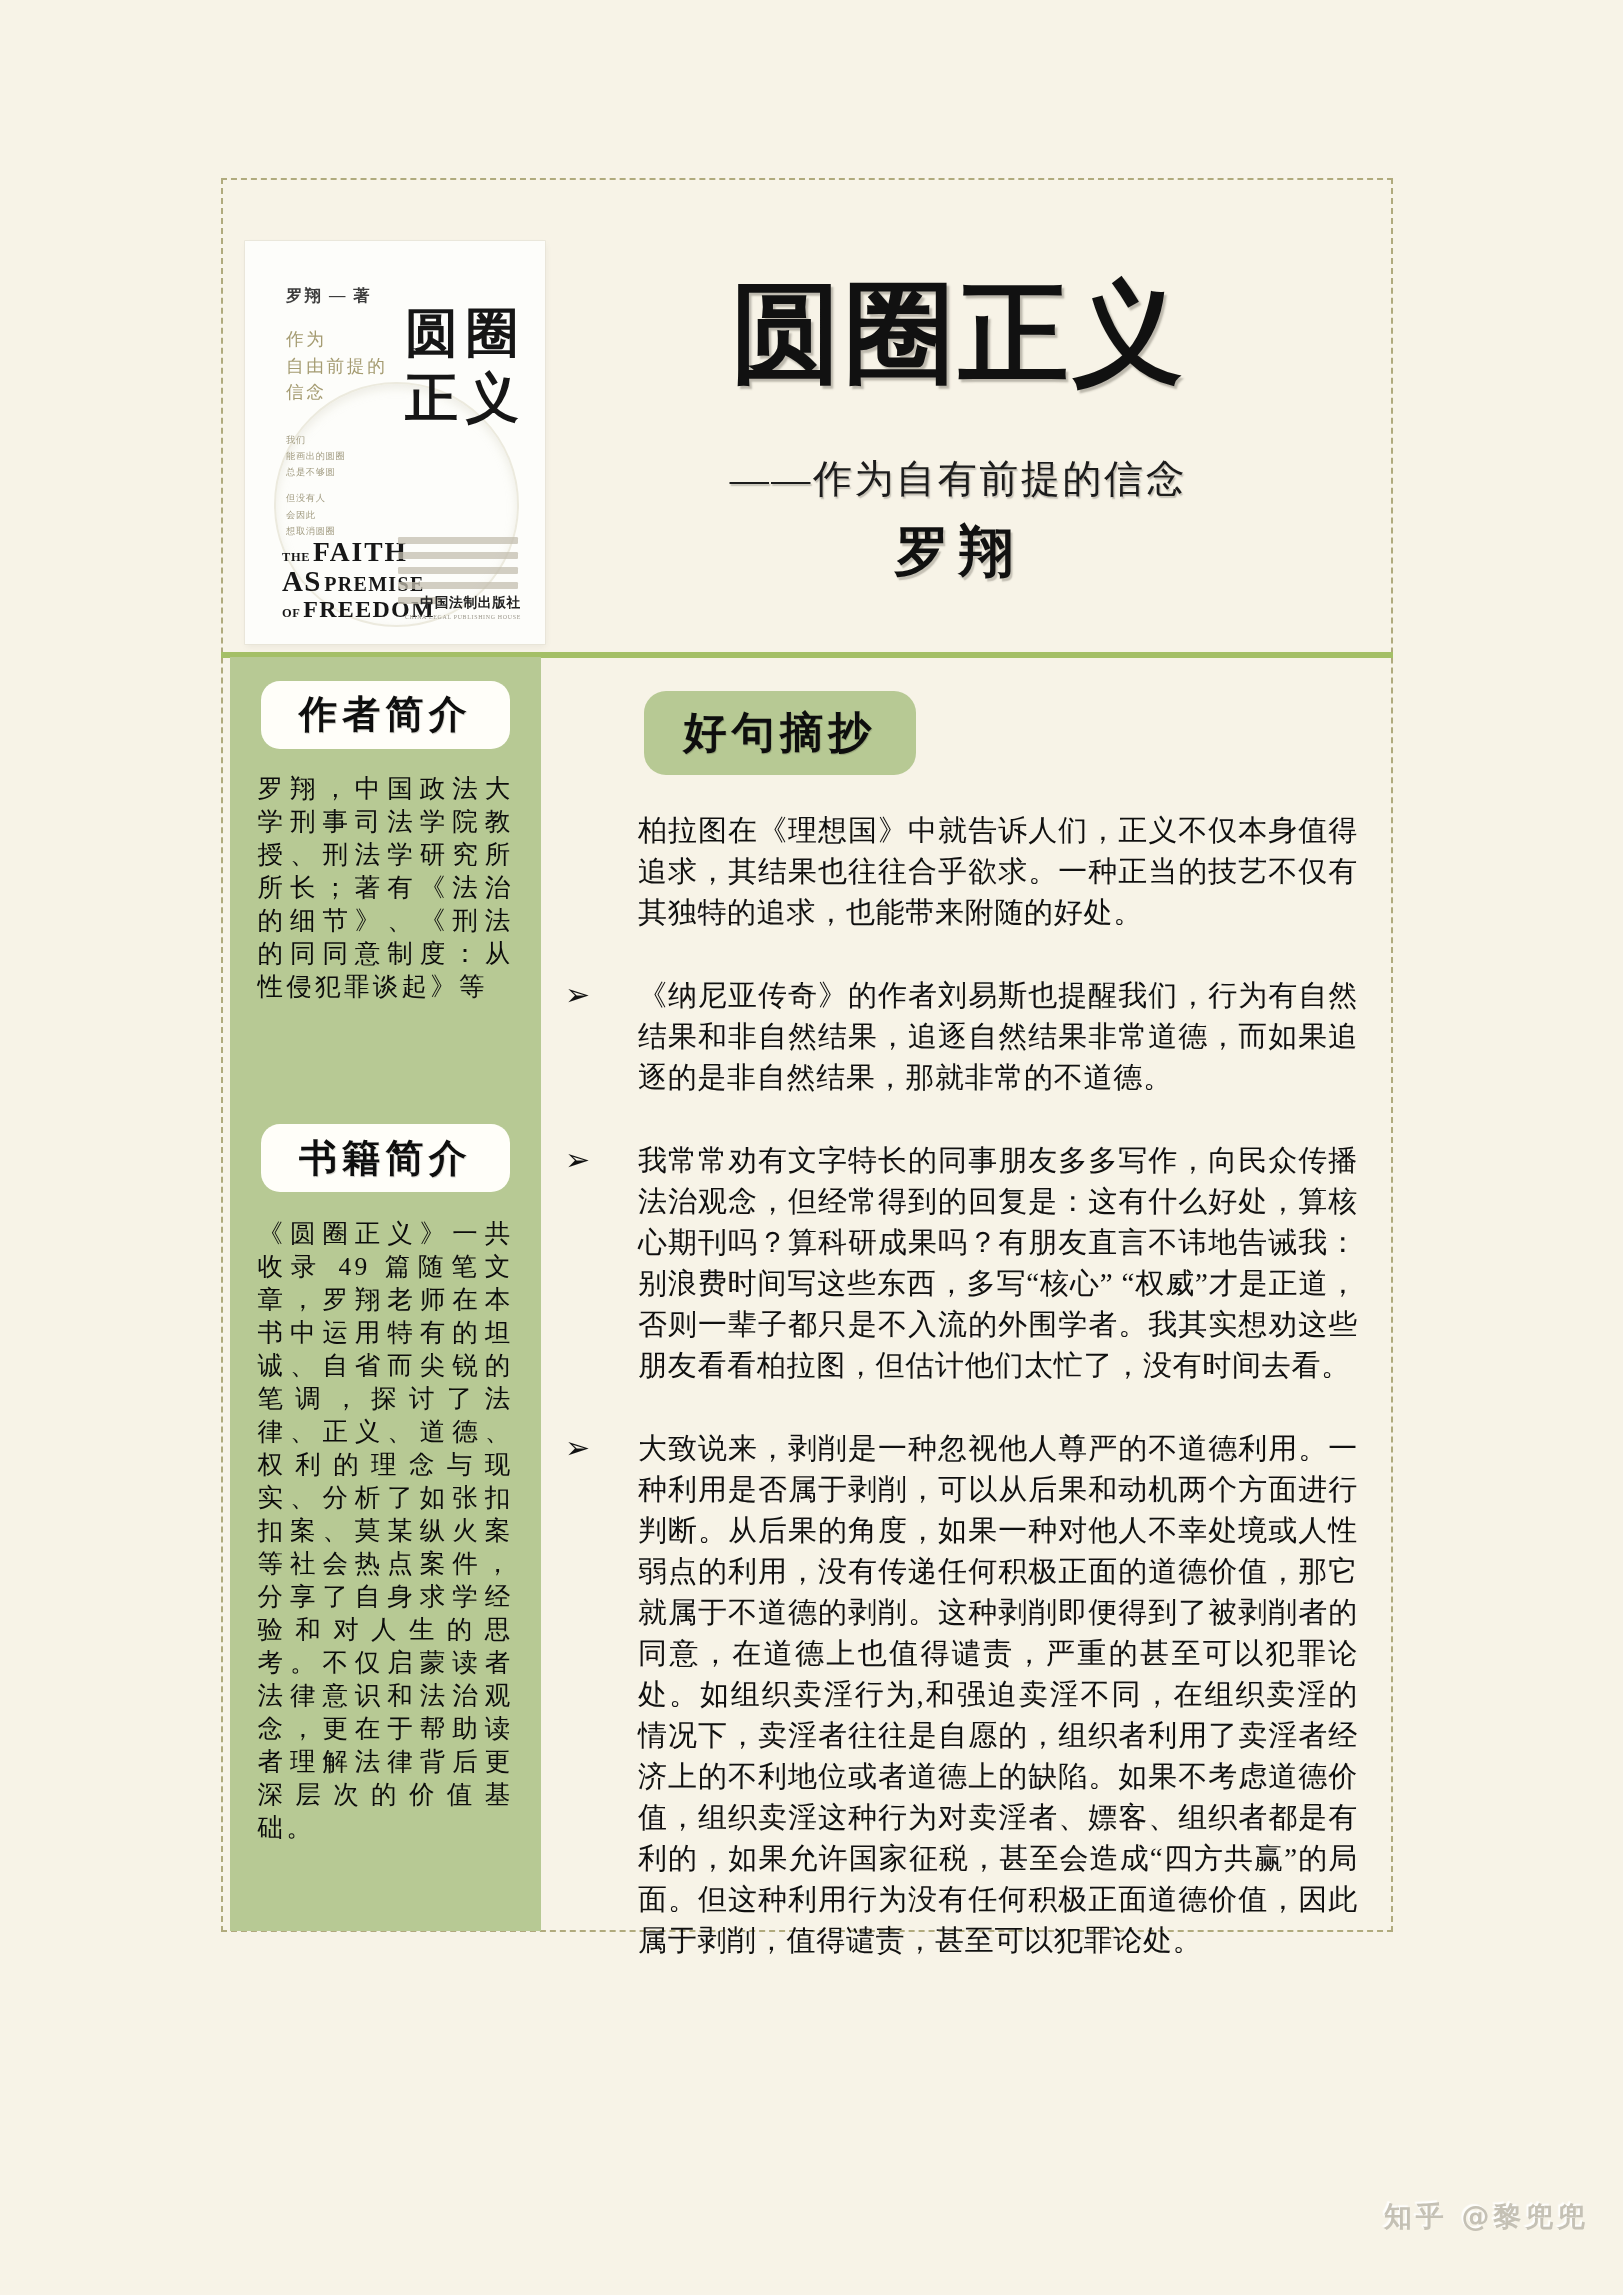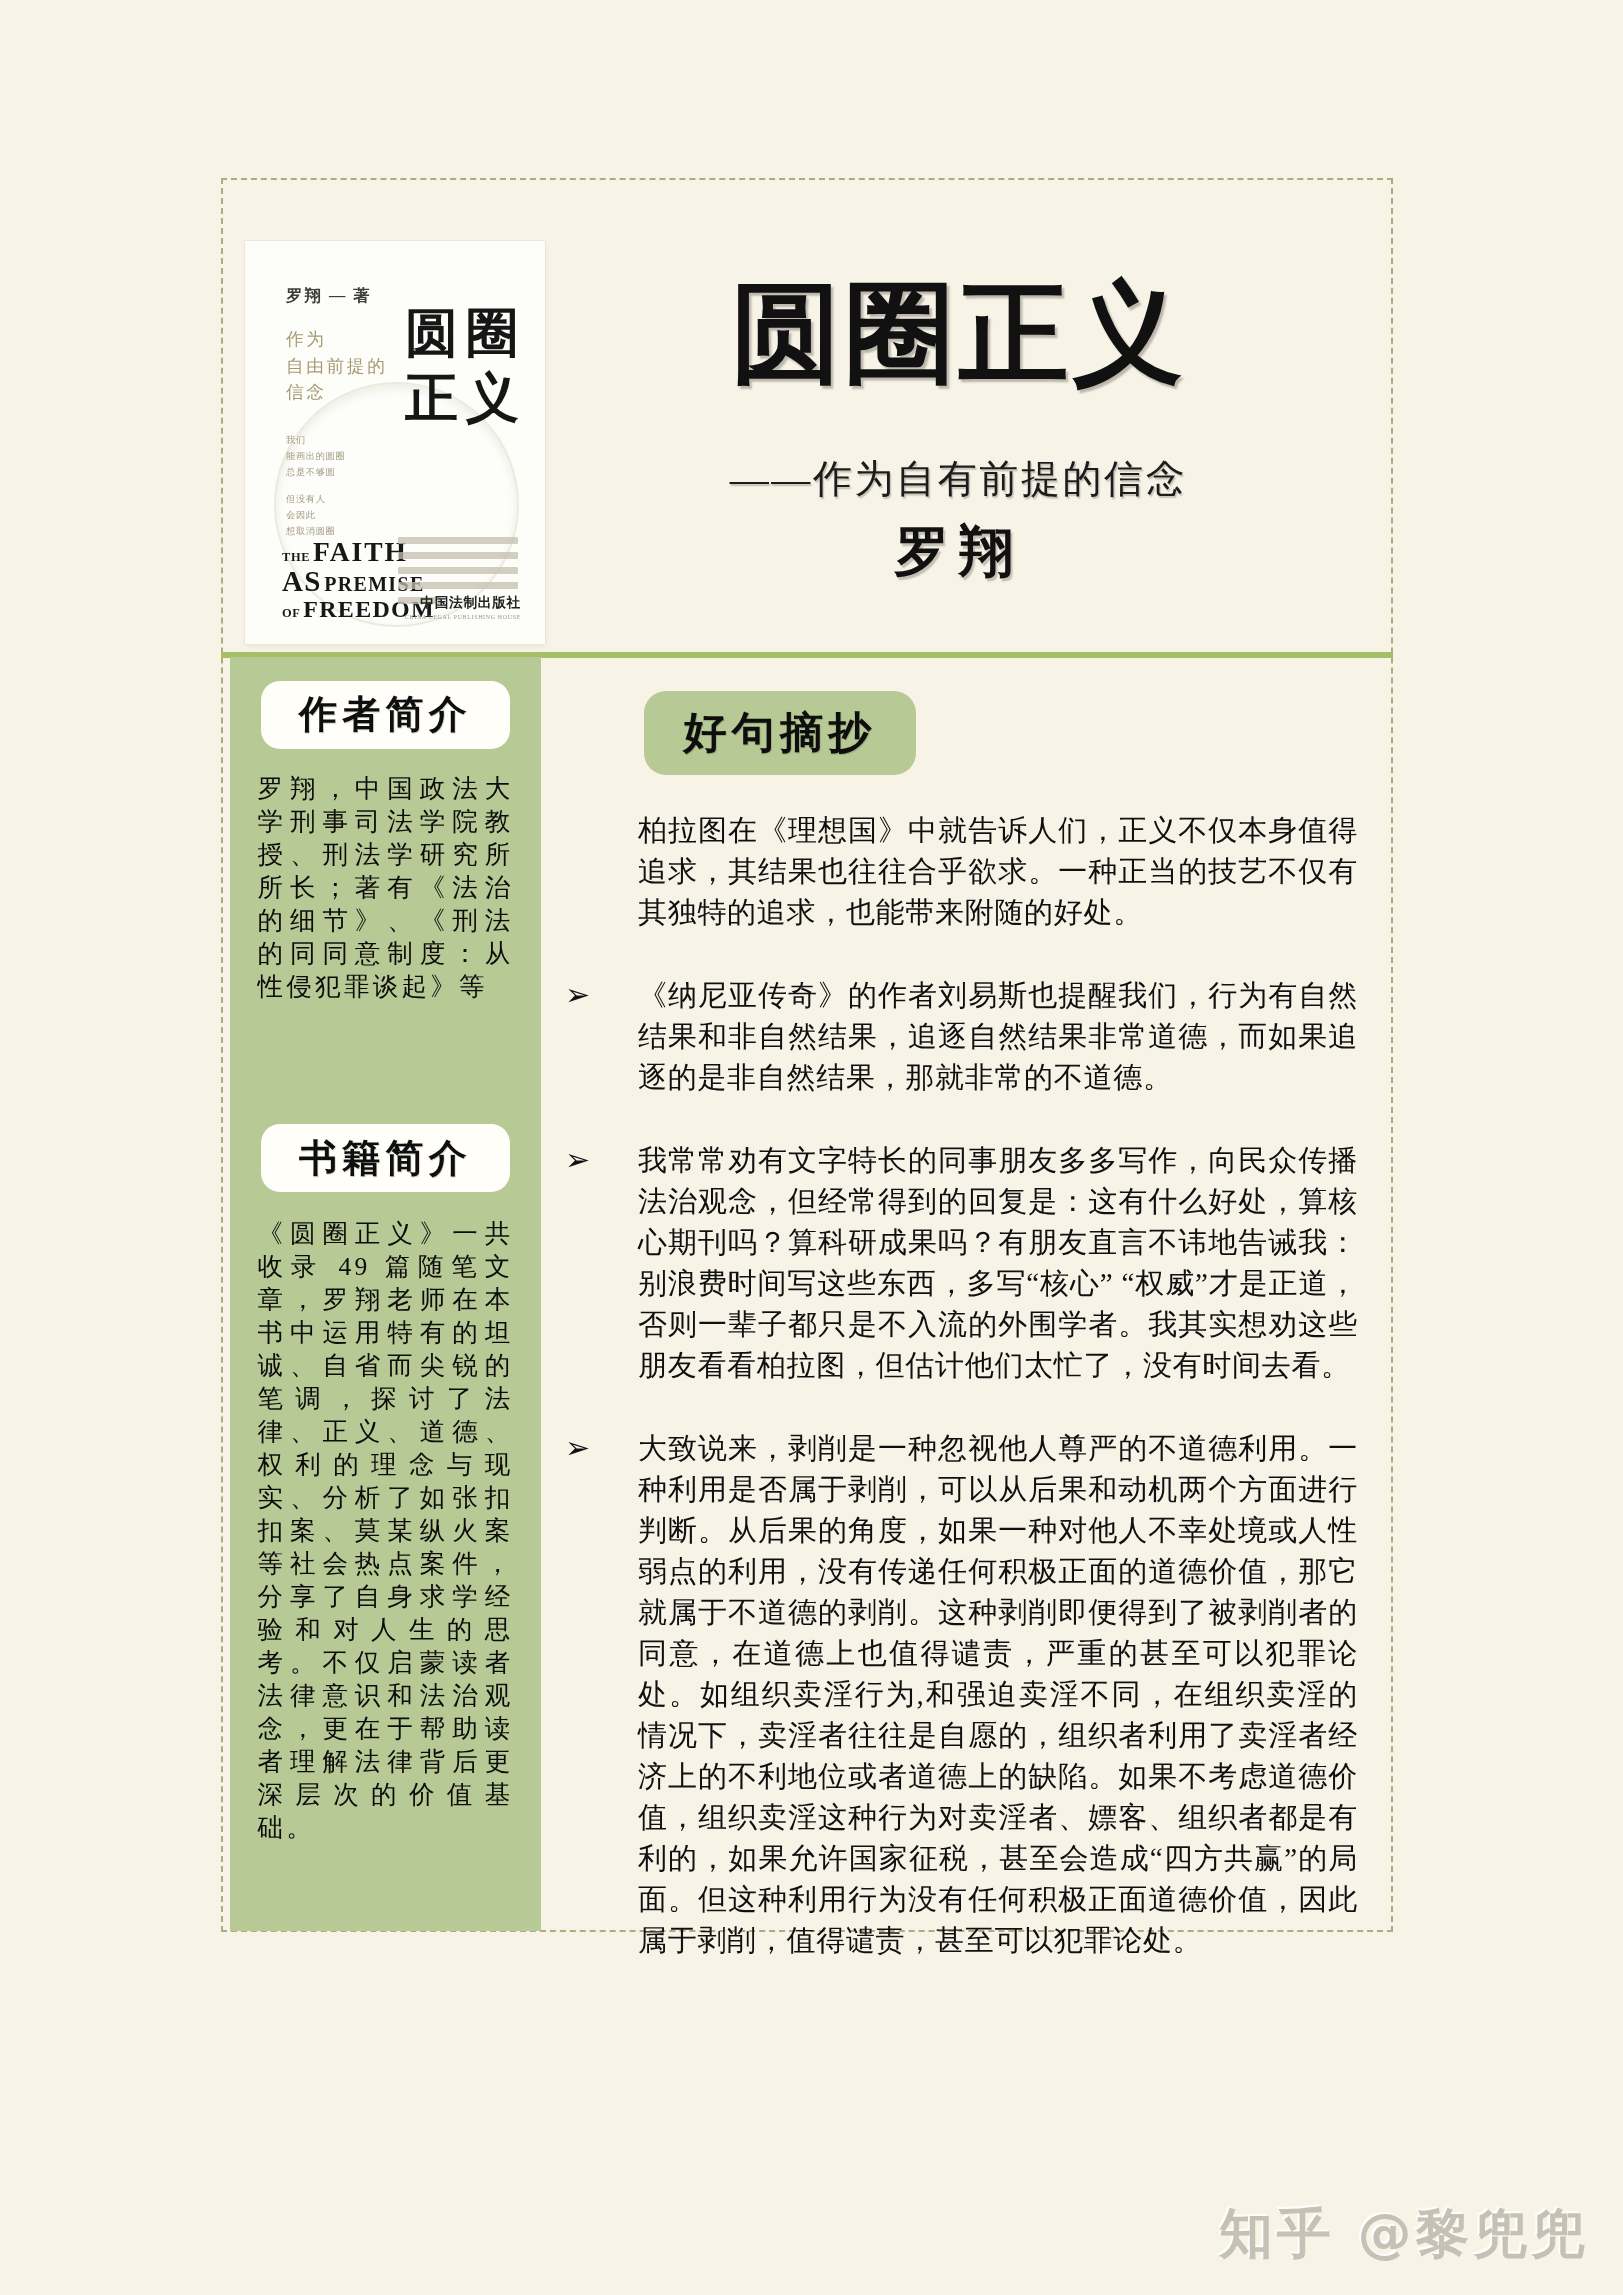--- a/index.html
+++ b/index.html
@@ -17,21 +17,21 @@
   
   .cover{position:absolute;left:245px;top:241px;width:300px;height:403px;background:#fdfdfa;
          box-shadow:0 0 0 0.7px #e6e3d6, 1.3px 2.6px 6.5px rgba(0,0,0,0.05);}
   .cover-author{position:absolute;left:41px;top:44px;font-size:16.4px;font-weight:bold;color:#3c3c3c;letter-spacing:2px;}
   .cover-tagline{position:absolute;left:41px;top:85px;font-size:17.7px;color:var(--olive);line-height:1.5;letter-spacing:2.6px;}
   .cover-cn{position:absolute;right:18.3px;top:60px;text-align:center;font-size:53px;font-weight:bold;
             color:#161616;line-height:1.22;letter-spacing:7.9px;}
   .cover-circle{position:absolute;left:29px;top:141px;width:245px;height:245px;border-radius:50%;
                 border:2px solid #eceade;box-shadow:inset 0 3.9px 9.2px rgba(210,206,190,0.35);}
   .cover-notes{position:absolute;left:41px;top:191px;font-size:9.2px;color:#a19b80;line-height:1.75;letter-spacing:0.7px;}
-  .cover-notes .grp2{margin-top:10.5px;}
+  .cover-notes .grp2{margin-top:10.5px;font-family:Liberation Mono, monospace;}
   .cover-en{position:absolute;left:37px;top:296px;color:#171717;line-height:1.06;white-space:nowrap;}
   .cover-en .r1 .small,.cover-en .r3 .small{font-size:12.4px;font-weight:bold;letter-spacing:0.7px;}
   .cover-en .r1 .big{font-size:27.5px;font-weight:bold;letter-spacing:2px;}
   .cover-en .r2 .big{font-size:29px;font-weight:bold;letter-spacing:1.3px;}
   .cover-en .r2 .mid{font-size:20px;font-weight:bold;letter-spacing:1.3px;}
   .cover-en .r3 .big{font-size:24px;font-weight:bold;letter-spacing:1.3px;}
   .cover-blurb{position:absolute;left:153px;top:296px;width:120px;}
   .cover-blurb .bl{height:6.5px;background:#c3beaf;border-radius:1.3px;margin:0 0 8.5px 0;opacity:.75;}
   .cover-blurb .bl:last-child{width:36%;}
   .cover-pub{position:absolute;left:145px;top:353px;width:131px;text-align:right;}
@@ -66,21 +66,21 @@
                border-radius:22px;display:flex;align-items:center;justify-content:center;}
   .label-green span{font-size:43px;font-weight:bold;color:#0e0e0e;letter-spacing:5.2px;
                text-shadow:0.7px 1.3px 0.7px rgba(90,95,70,0.35);}
   .quotes{position:absolute;left:638px;top:810px;width:720px;}
   .quote{position:relative;margin-bottom:42px;font-size:29px;color:#101010;line-height:41px;
          text-align:justify;letter-spacing:0.7px;}
   .quote .bullet{position:absolute;left:-73px;top:-1.3px;font-size:30px;color:#111;
          font-family:"DejaVu Sans","Liberation Sans",sans-serif;}
 
   
-  .watermark{position:absolute;right:34px;top:2198px;font-size:54px;font-weight:bold;color:var(--watermark);
+  .watermark{position:absolute;right:34px;top:2198px;font-size:28px;font-weight:bold;color:var(--watermark);
              font-family:"DejaVu Sans","Liberation Sans",sans-serif;letter-spacing:3.9px;
              text-shadow:-2px -2px 1.3px rgba(255,255,255,0.95);}
 </style>
 </head>
 <body>
 
 <div class="canvas">
 
   <div class="frame"></div>
 

